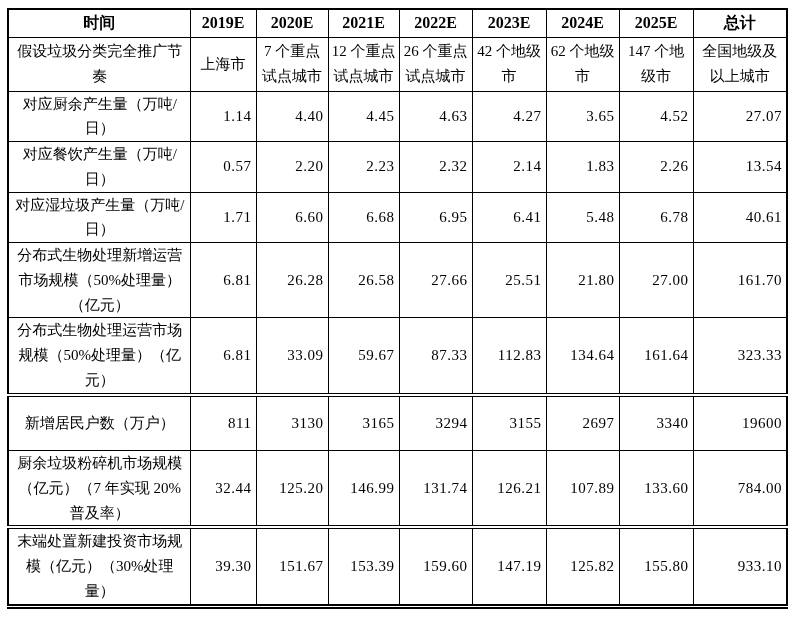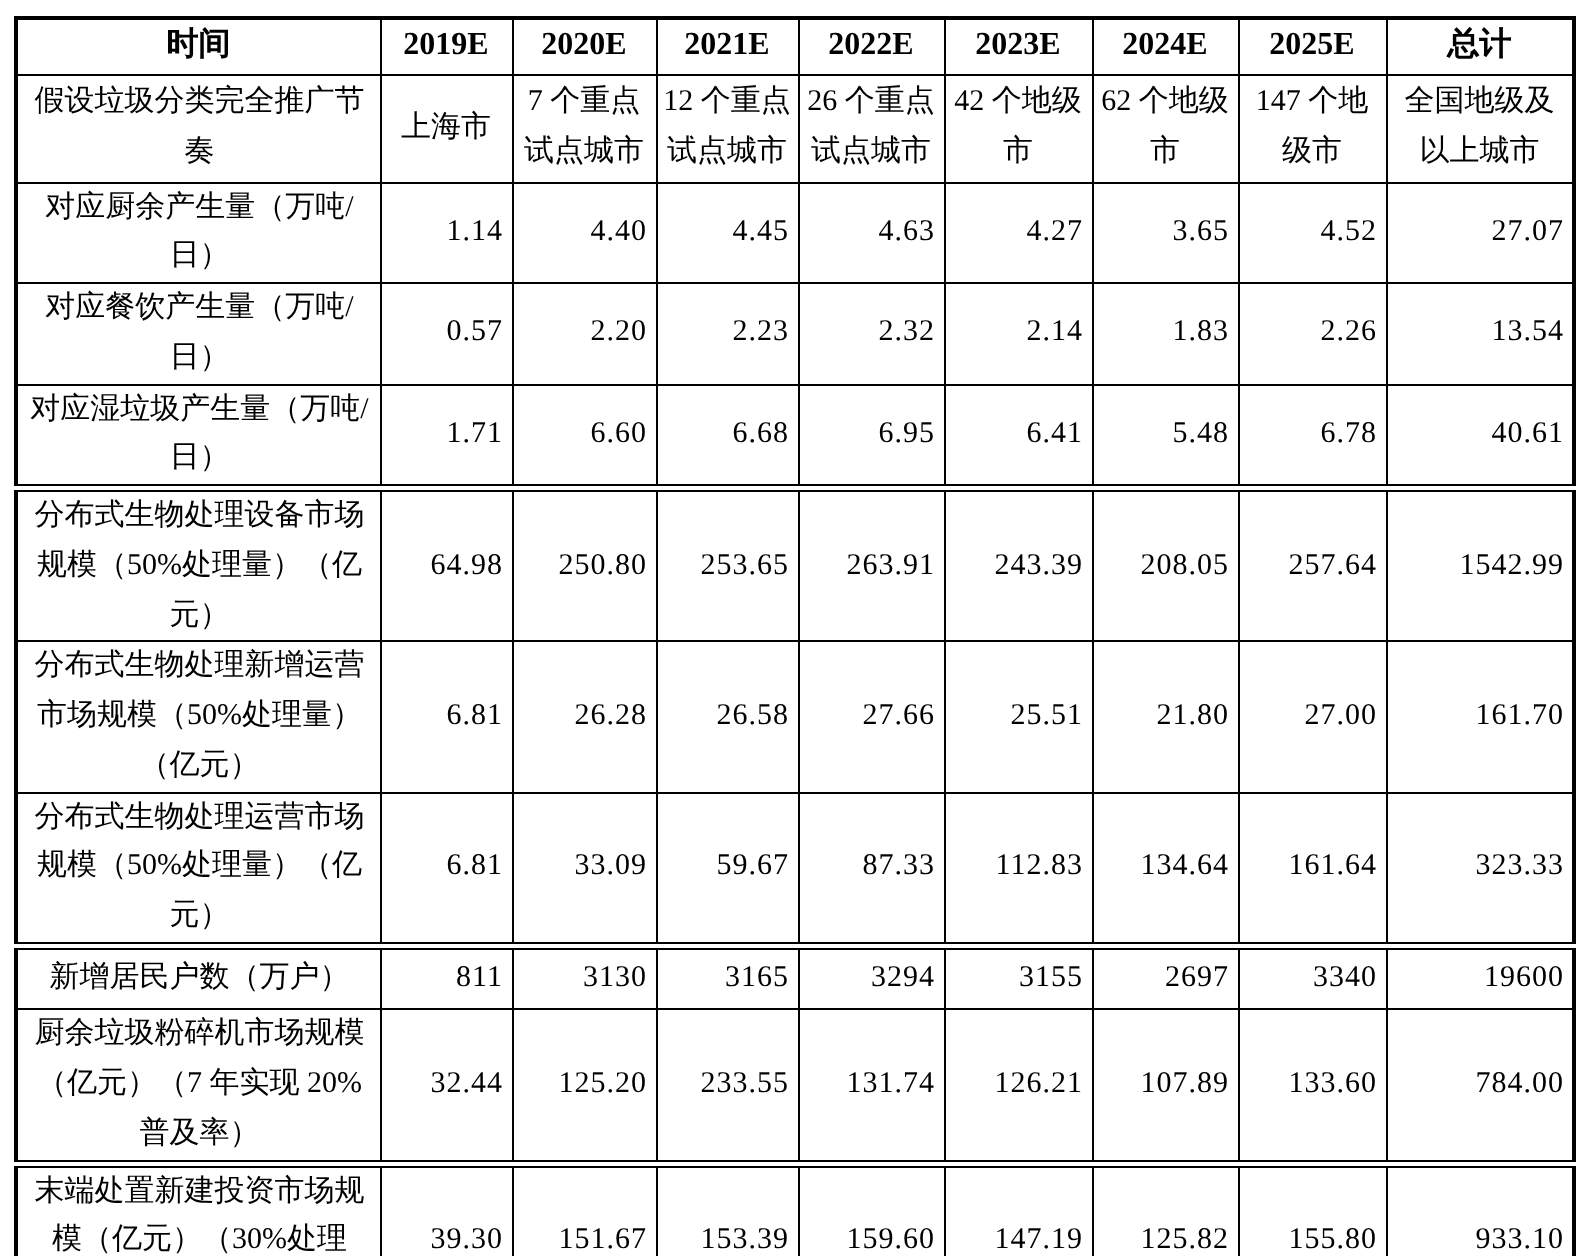--- a/index.html
+++ b/index.html
@@ -97,31 +97,20 @@
           <td class="label-cell">对应湿垃圾产生量（万吨/日）</td>
           <td class="num-cell">1.71</td>
           <td class="num-cell">6.60</td>
           <td class="num-cell">6.68</td>
           <td class="num-cell">6.95</td>
           <td class="num-cell">6.41</td>
           <td class="num-cell">5.48</td>
           <td class="num-cell">6.78</td>
           <td class="num-cell">40.61</td>
         </tr>
-        <tr class="section-start" style="height: 53px;">
-          <td class="label-cell">分布式生物处理设备市场规模（50%处理量）（亿元）</td>
-          <td class="num-cell">64.98</td>
-          <td class="num-cell">250.80</td>
-          <td class="num-cell">253.65</td>
-          <td class="num-cell">263.91</td>
-          <td class="num-cell">243.39</td>
-          <td class="num-cell">208.05</td>
-          <td class="num-cell">257.64</td>
-          <td class="num-cell">1542.99</td>
-        </tr>
         <tr style="height: 52px; padding-left: 28px;">
           <td class="label-cell">分布式生物处理新增运营市场规模（50%处理量）（亿元）</td>
           <td class="num-cell">6.81</td>
           <td class="num-cell">26.28</td>
           <td class="num-cell">26.58</td>
           <td class="num-cell">27.66</td>
           <td class="num-cell">25.51</td>
           <td class="num-cell">21.80</td>
           <td class="num-cell">27.00</td>
           <td class="num-cell">161.70</td>
@@ -130,36 +119,36 @@
           <td class="label-cell">分布式生物处理运营市场规模（50%处理量）（亿元）</td>
           <td class="num-cell">6.81</td>
           <td class="num-cell">33.09</td>
           <td class="num-cell">59.67</td>
           <td class="num-cell">87.33</td>
           <td class="num-cell">112.83</td>
           <td class="num-cell">134.64</td>
           <td class="num-cell">161.64</td>
           <td class="num-cell">323.33</td>
         </tr>
-        <tr class="section-start" style="height: 32px;">
+        <tr class="section-start" style="height: 56px;">
           <td class="label-cell">新增居民户数（万户）</td>
           <td class="num-cell">811</td>
           <td class="num-cell">3130</td>
           <td class="num-cell">3165</td>
           <td class="num-cell">3294</td>
           <td class="num-cell">3155</td>
           <td class="num-cell">2697</td>
           <td class="num-cell">3340</td>
           <td class="num-cell">19600</td>
         </tr>
         <tr style="height: 53px; margin-left: 20px;">
           <td class="label-cell">厨余垃圾粉碎机市场规模（亿元）（7 年实现 20%普及率）</td>
           <td class="num-cell">32.44</td>
           <td class="num-cell">125.20</td>
-          <td class="num-cell">233.55</td>
+          <td class="num-cell">146.99</td>
           <td class="num-cell">131.74</td>
           <td class="num-cell">126.21</td>
           <td class="num-cell">107.89</td>
           <td class="num-cell">133.60</td>
           <td class="num-cell">784.00</td>
         </tr>
         <tr class="section-start" style="height: 52px;">
           <td class="label-cell">末端处置新建投资市场规模（亿元）（30%处理量）</td>
           <td class="num-cell">39.30</td>
           <td class="num-cell">151.67</td>

